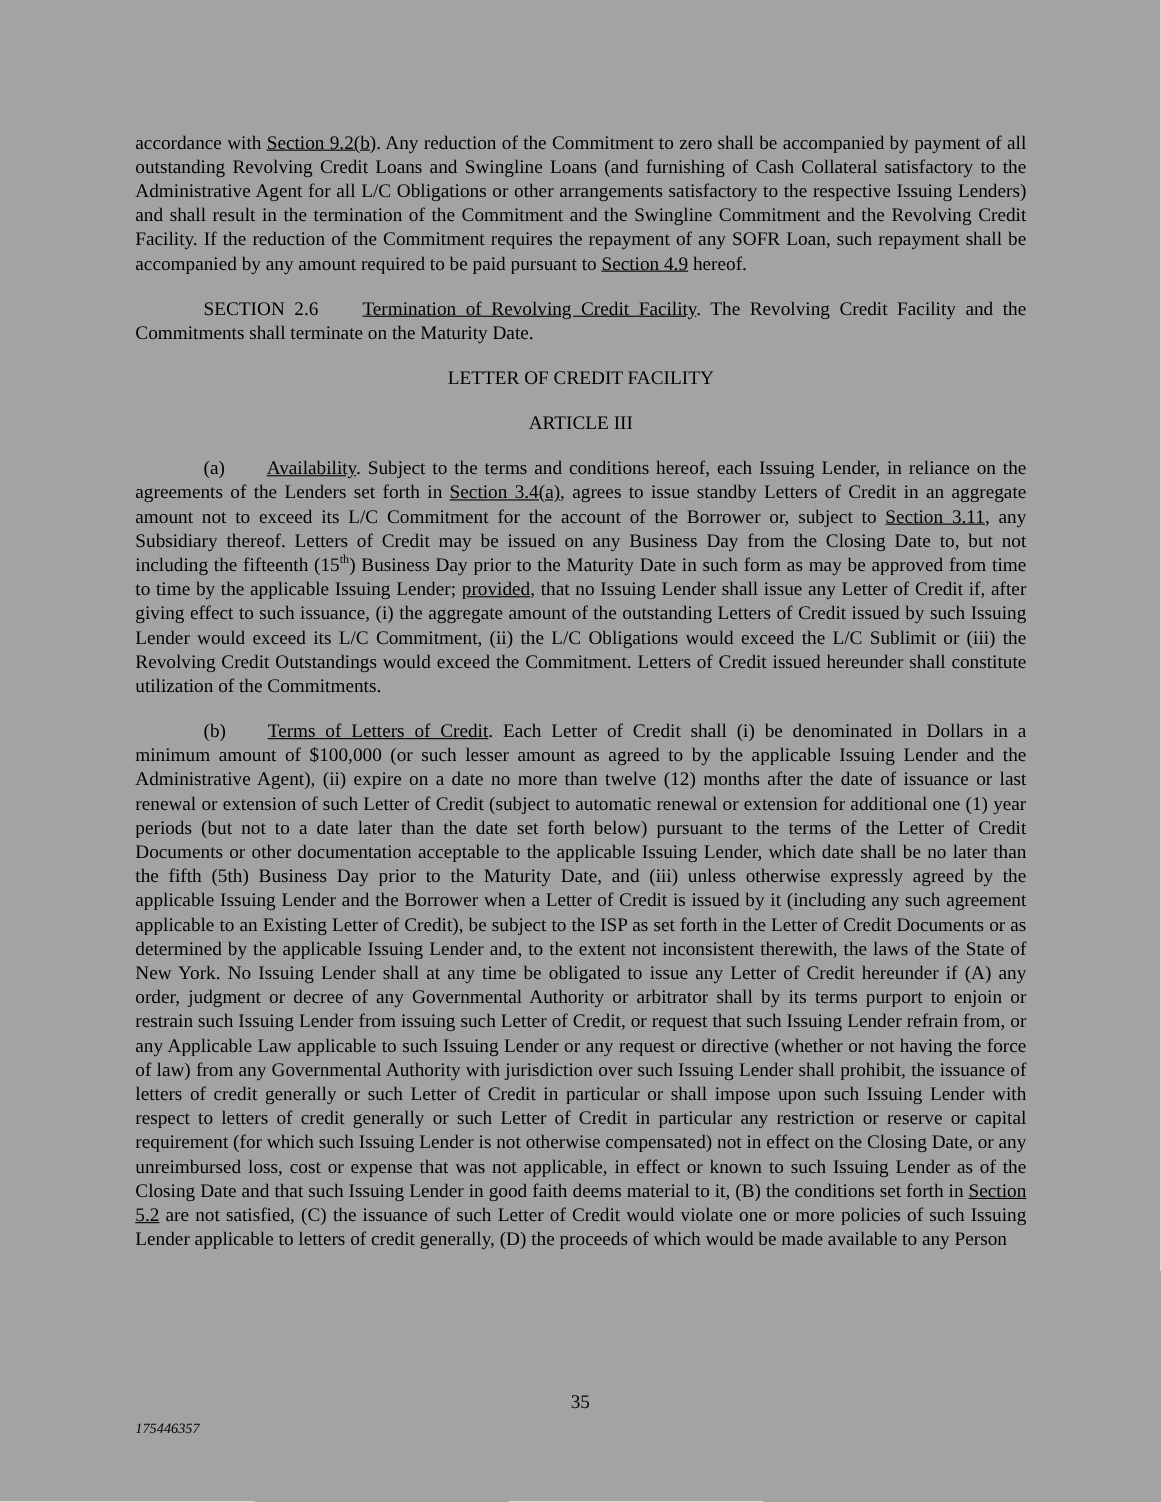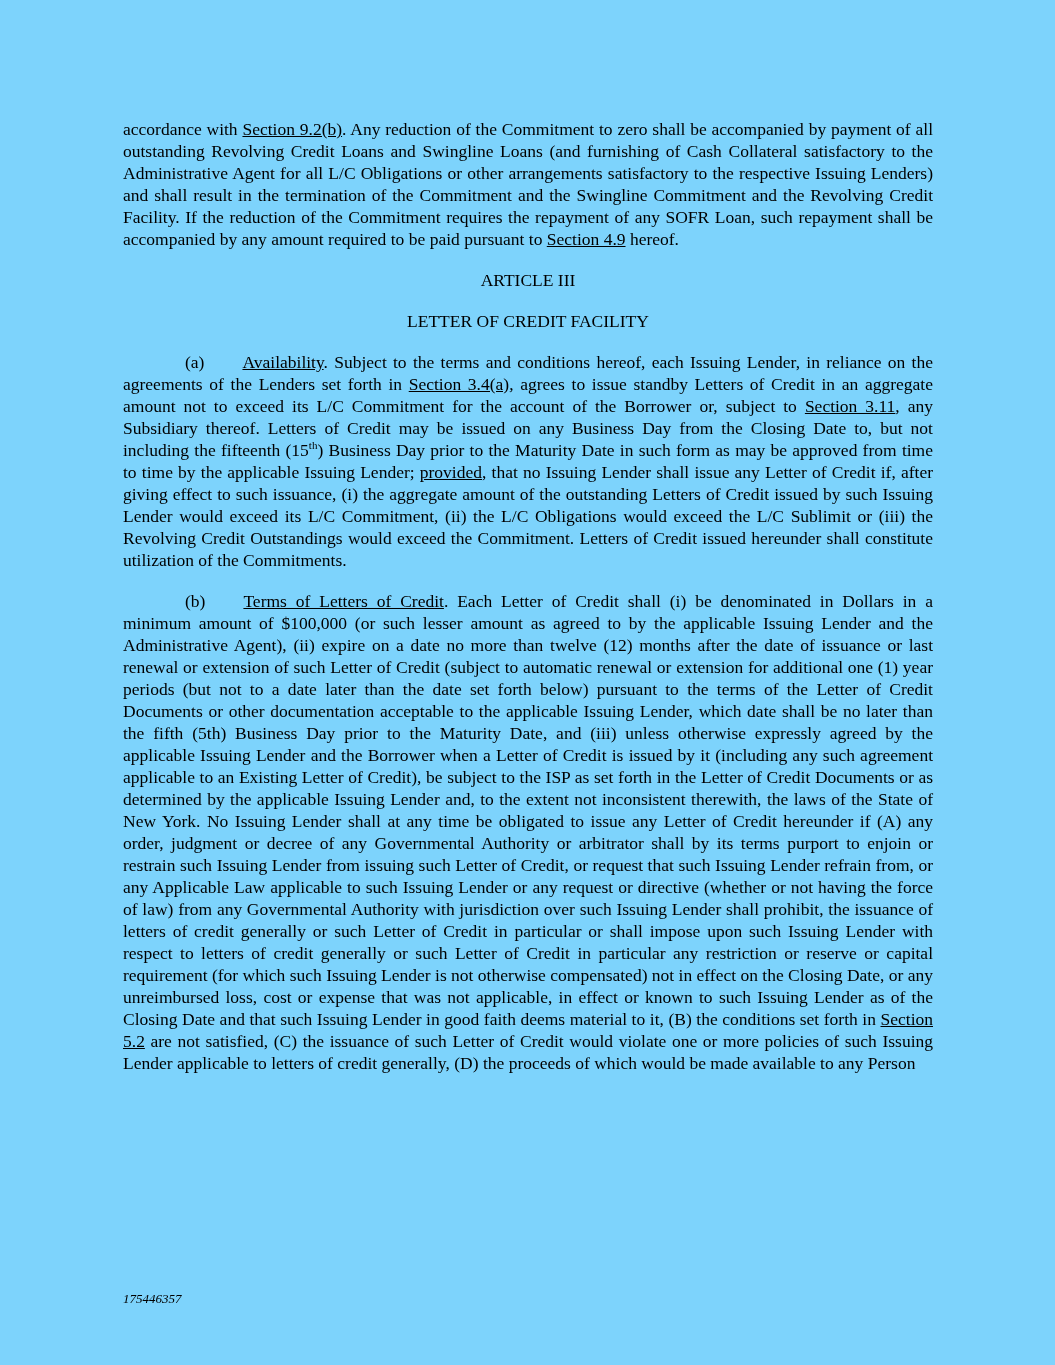--- a/index.html
+++ b/index.html
@@ -4,21 +4,21 @@
 <style>
   html, body {
     margin: 0;
     padding: 0;
     background: #ffffff;
   }
   .page {
     position: relative;
     width: 1055px;
     height: 1365px;
-    background: #7dd3fc;
+    background: #a3a3a3;
     font-family: "Liberation Serif", serif;
     font-size: 17.5px;
     line-height: 22px;
     color: #000000;
     overflow: hidden;
   }
   .content {
     position: absolute;
     left: 123px;
     top: 118px;
@@ -59,19 +59,21 @@
     line-height: 16px;
     font-style: italic;
   }
 </style>
 </head>
 <body>
 
 <div class="page">
   <div class="content" id="doc-body">
       <p class="para"><span>accordance with </span><span class="u">Section 9.2(b)</span><span>. Any reduction of the Commitment to zero shall be accompanied by payment of all outstanding Revolving Credit Loans and Swingline Loans (and furnishing of Cash Collateral satisfactory to the Administrative Agent for all L/C Obligations or other arrangements satisfactory to the respective Issuing Lenders) and shall result in the termination of the Commitment and the Swingline Commitment and the Revolving Credit Facility. If the reduction of the Commitment requires the repayment of any SOFR Loan, such repayment shall be accompanied by any amount required to be paid pursuant to </span><span class="u">Section 4.9</span><span> hereof.</span></p>
+      <p class="para"><span class="tab" style="width: 62px;"></span><span>SECTION 2.6</span><span class="tab" style="width: 40px;"></span><span class="u">Termination of Revolving Credit Facility</span><span>. The Revolving Credit Facility and the Commitments shall terminate on the Maturity Date.</span></p>
+      <p class="heading"><span>LETTER OF CREDIT FACILITY</span></p>
       <p class="heading"><span>ARTICLE III</span></p>
-      <p class="heading"><span>LETTER OF CREDIT FACILITY</span></p>
       <p class="para"><span class="tab" style="width: 62px;"></span><span>(a)</span><span class="tab" style="width: 38px;"></span><span class="u">Availability</span><span>. Subject to the terms and conditions hereof, each Issuing Lender, in reliance on the agreements of the Lenders set forth in </span><span class="u">Section 3.4(a)</span><span>, agrees to issue standby Letters of Credit in an aggregate amount not to exceed its L/C Commitment for the account of the Borrower or, subject to </span><span class="u">Section 3.11</span><span>, any Subsidiary thereof. Letters of Credit may be issued on any Business Day from the Closing Date to, but not including the fifteenth (15</span><sup class="sp">th</sup><span>) Business Day prior to the Maturity Date in such form as may be approved from time to time by the applicable Issuing Lender; </span><span class="u">provided</span><span>, that no Issuing Lender shall issue any Letter of Credit if, after giving effect to such issuance, (i) the aggregate amount of the outstanding Letters of Credit issued by such Issuing Lender would exceed its L/C Commitment, (ii) the L/C Obligations would exceed the L/C Sublimit or (iii) the Revolving Credit Outstandings would exceed the Commitment. Letters of Credit issued hereunder shall constitute utilization of the Commitments.</span></p>
       <p class="para"><span class="tab" style="width: 62px;"></span><span>(b)</span><span class="tab" style="width: 38px;"></span><span class="u">Terms of Letters of Credit</span><span>. Each Letter of Credit shall (i) be denominated in Dollars in a minimum amount of $100,000 (or such lesser amount as agreed to by the applicable Issuing Lender and the Administrative Agent), (ii) expire on a date no more than twelve (12) months after the date of issuance or last renewal or extension of such Letter of Credit (subject to automatic renewal or extension for additional one (1) year periods (but not to a date later than the date set forth below) pursuant to the terms of the Letter of Credit Documents or other documentation acceptable to the applicable Issuing Lender, which date shall be no later than the fifth (5th) Business Day prior to the Maturity Date, and (iii) unless otherwise expressly agreed by the applicable Issuing Lender and the Borrower when a Letter of Credit is issued by it (including any such agreement applicable to an Existing Letter of Credit), be subject to the ISP as set forth in the Letter of Credit Documents or as determined by the applicable Issuing Lender and, to the extent not inconsistent therewith, the laws of the State of New York. No Issuing Lender shall at any time be obligated to issue any Letter of Credit hereunder if (A) any order, judgment or decree of any Governmental Authority or arbitrator shall by its terms purport to enjoin or restrain such Issuing Lender from issuing such Letter of Credit, or request that such Issuing Lender refrain from, or any Applicable Law applicable to such Issuing Lender or any request or directive (whether or not having the force of law) from any Governmental Authority with jurisdiction over such Issuing Lender shall prohibit, the issuance of letters of credit generally or such Letter of Credit in particular or shall impose upon such Issuing Lender with respect to letters of credit generally or such Letter of Credit in particular any restriction or reserve or capital requirement (for which such Issuing Lender is not otherwise compensated) not in effect on the Closing Date, or any unreimbursed loss, cost or expense that was not applicable, in effect or known to such Issuing Lender as of the Closing Date and that such Issuing Lender in good faith deems material to it, (B) the conditions set forth in </span><span class="u">Section 5.2</span><span> are not satisfied, (C) the issuance of such Letter of Credit would violate one or more policies of such Issuing Lender applicable to letters of credit generally, (D) the proceeds of which would be made available to any Person</span></p>
     </div>
+  <div class="page-number">35</div>
   <div class="doc-id">175446357</div>
 </div>
 
 </body></html>

